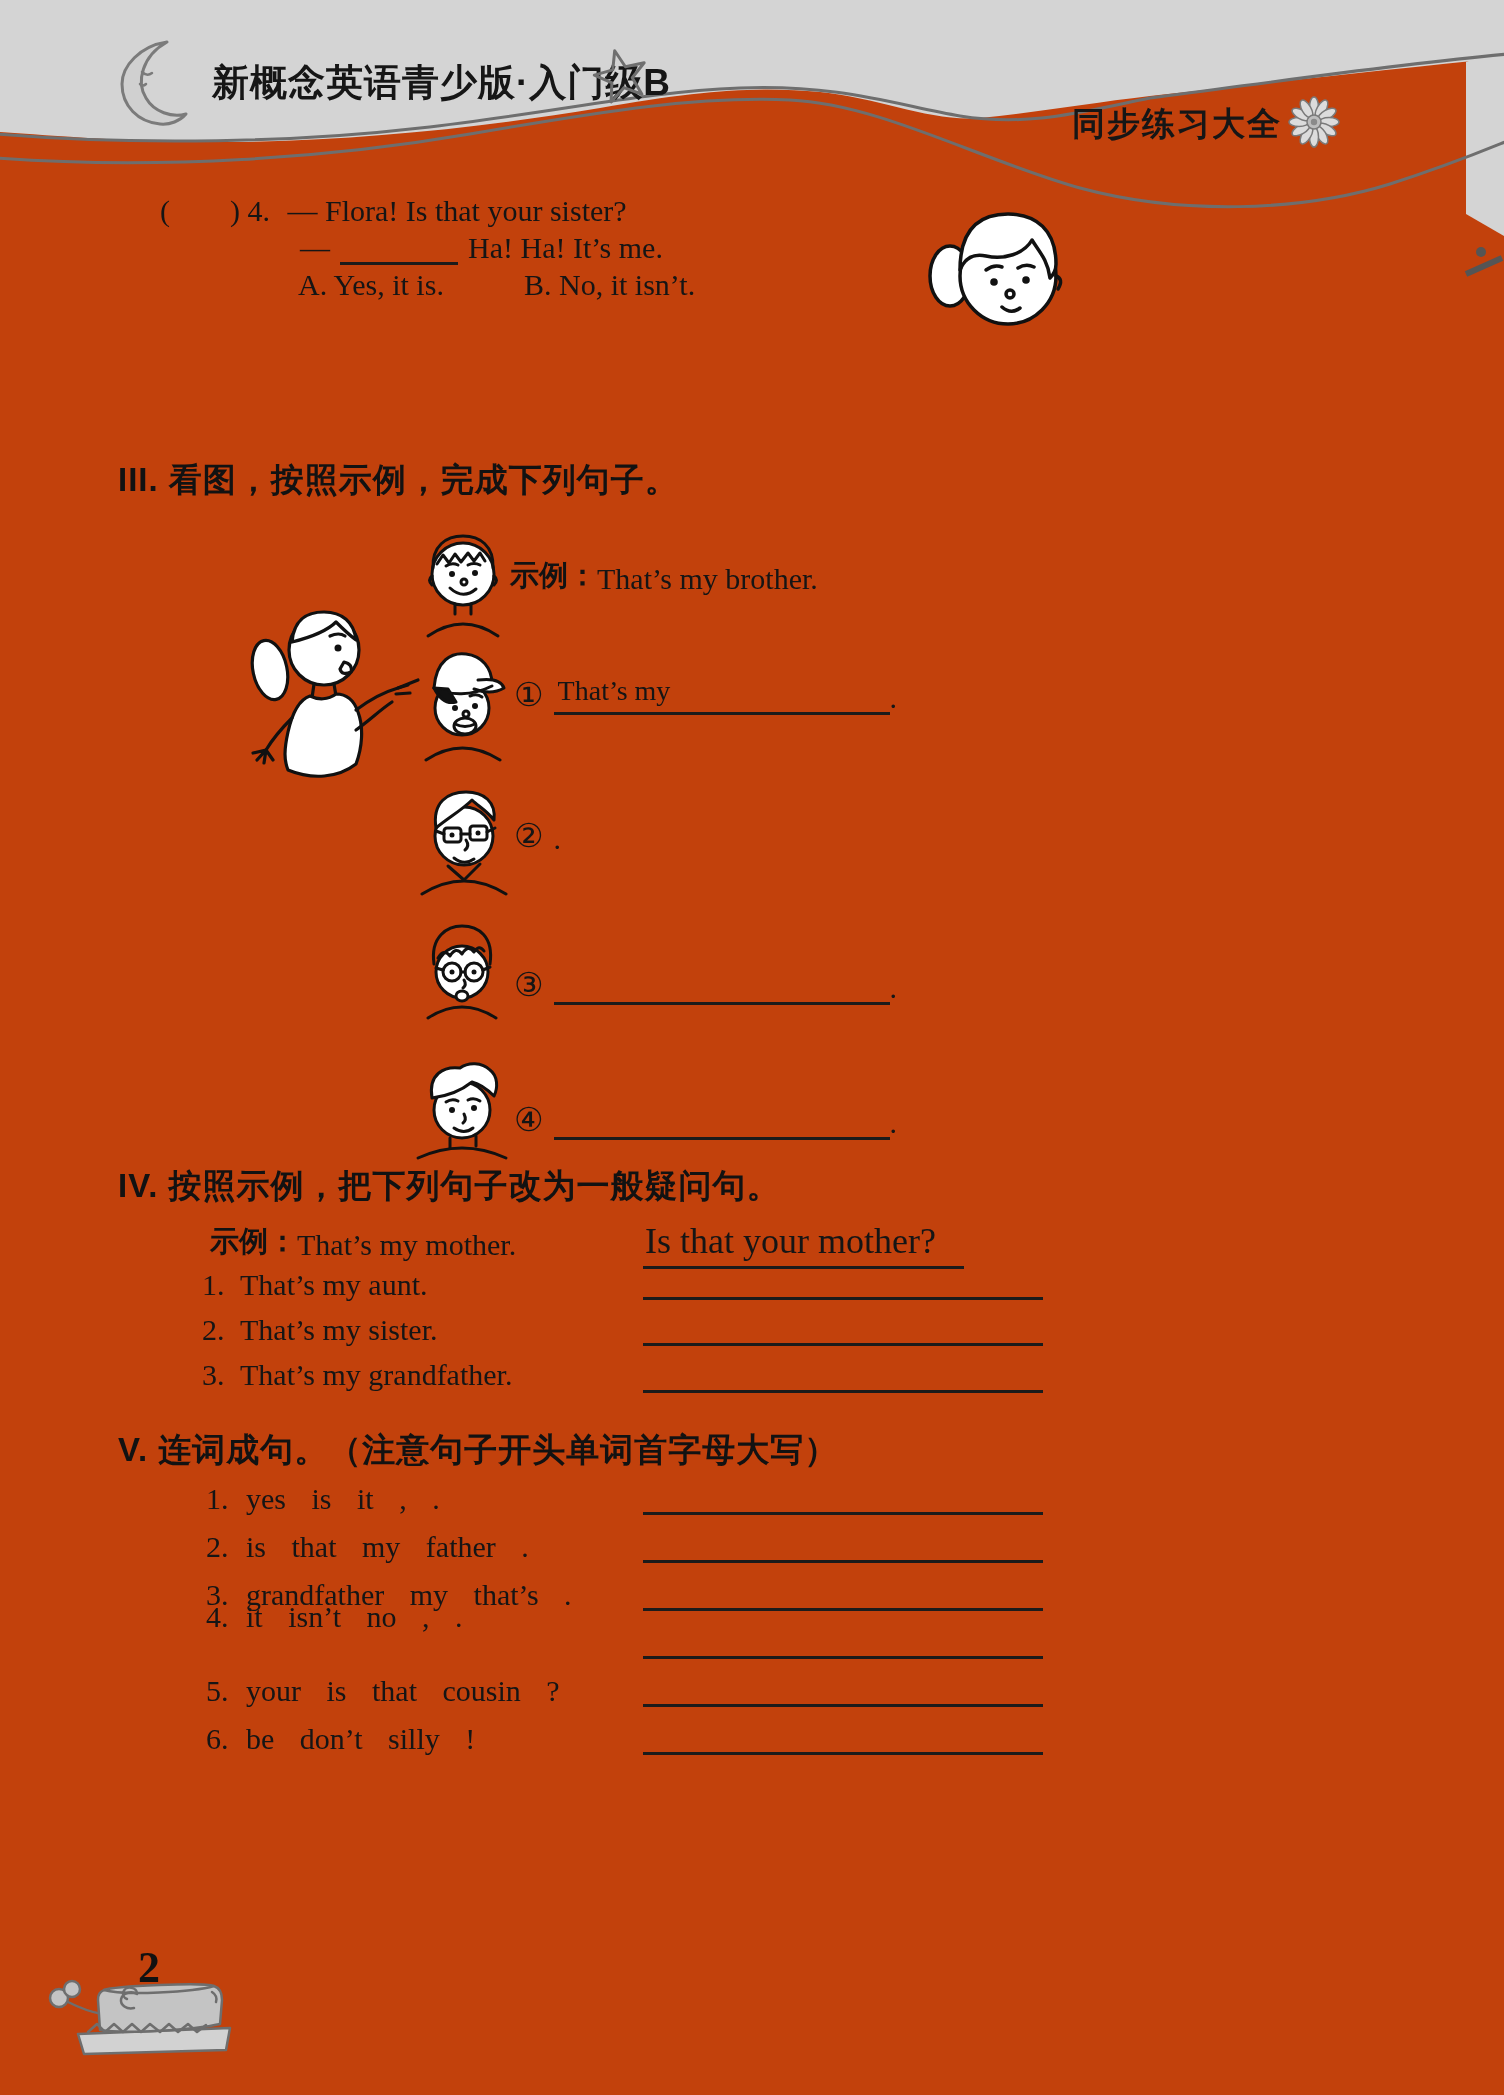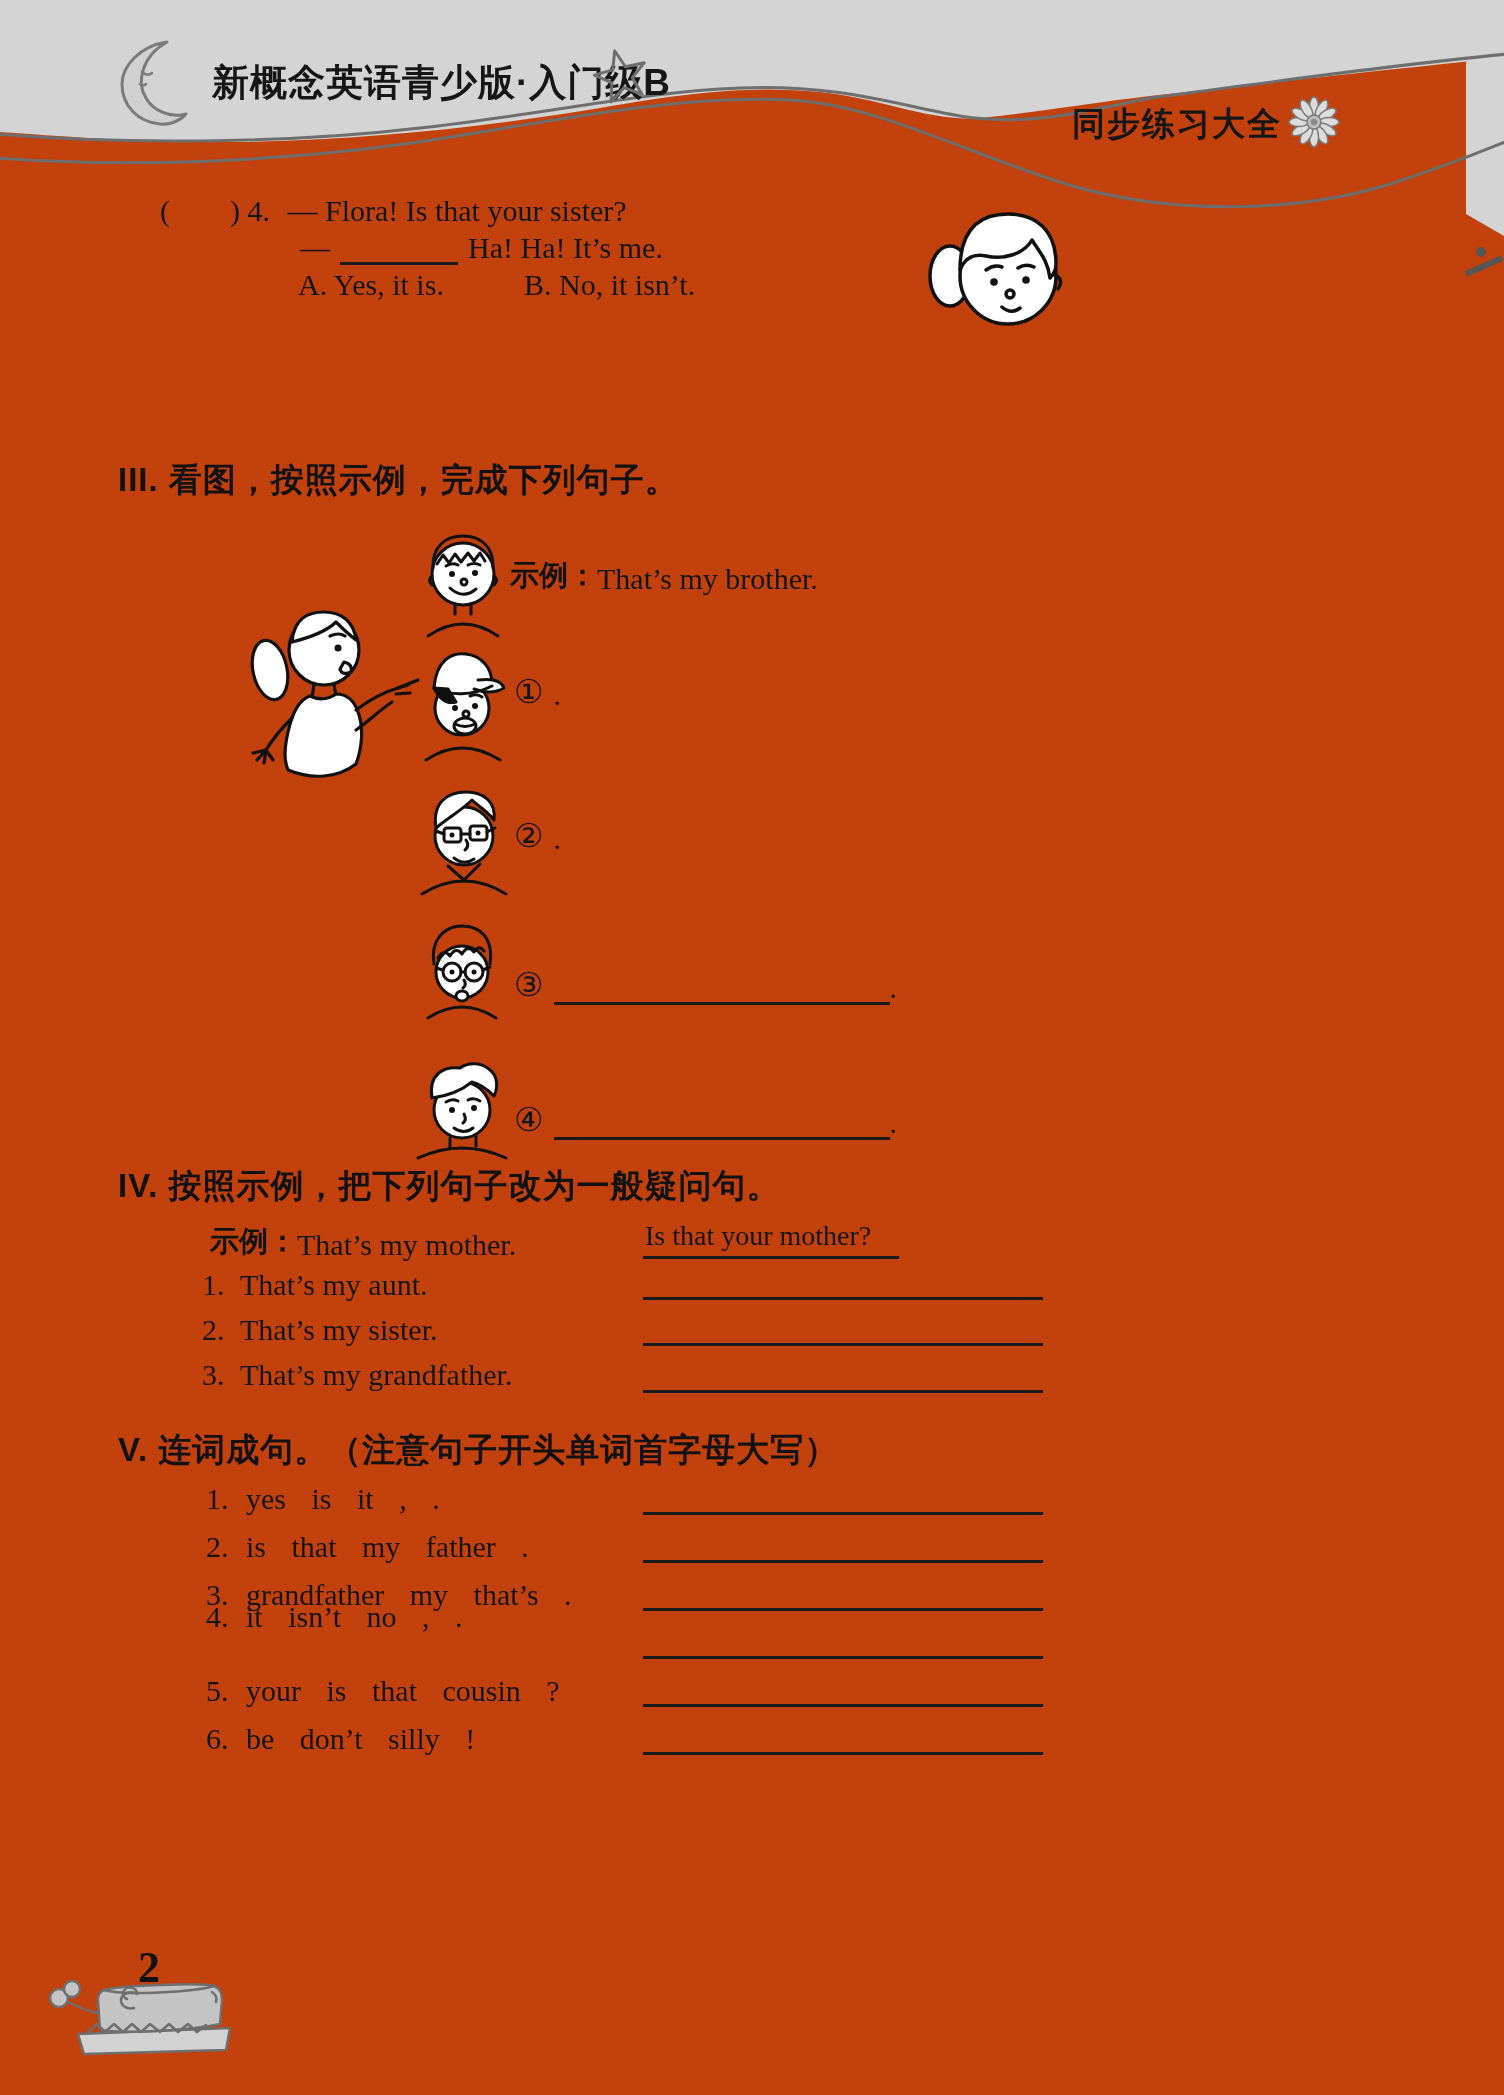--- a/index.html
+++ b/index.html
@@ -9,21 +9,21 @@
   .en{font-family:"Liberation Serif",serif;font-size:30px;color:#151515;}
   .cn-heading{font-family:"Liberation Sans",sans-serif;font-weight:bold;font-size:33px;color:#121212;letter-spacing:1px;}
   .cn-label{font-family:"Liberation Sans",sans-serif;font-weight:bold;font-size:29px;color:#121212;}
   .pre{white-space:pre;}
   .row{position:absolute;display:flex;align-items:flex-end;}
   .blank{display:inline-block;border-bottom:3px solid #1b1b1b;}
   .blank-inline{display:inline-block;width:118px;height:24px;border-bottom:3px solid #1b1b1b;margin:0 10px;}
   .fill-blank{width:332px;height:40px;line-height:38px;font-family:"Liberation Serif",serif;font-size:28px;padding-left:4px;}
   .circ-num{font-family:"DejaVu Sans","Liberation Sans",sans-serif;font-size:33px;line-height:40px;margin-right:10px;color:#151515;}
   .ansline{position:absolute;width:400px;height:0;border-bottom:3px solid #1b1b1b;}
-  .ansbox{position:absolute;border-bottom:3px solid #1b1b1b;padding:0 28px 4px 2px;font-family:"Liberation Serif",serif;font-size:28px;}
+  .ansbox{position:absolute;border-bottom:3px solid #1b1b1b;padding:0 28px 4px 2px;font-family:"Liberation Serif",serif;font-size:36px;}
   .wide{word-spacing:0.6em;margin-left:10px;}
   .header-title{position:absolute;left:212px;top:58px;font-family:"Liberation Sans",sans-serif;
         font-weight:bold;font-size:37px;color:#161616;letter-spacing:1px;}
   .header-right{position:absolute;left:1072px;top:102px;font-family:"Liberation Sans",sans-serif;
         font-weight:bold;font-size:33px;color:#161616;letter-spacing:2px;}
   .pagenum{position:absolute;left:138px;top:1942px;font-family:"Liberation Serif",serif;
         font-weight:bold;font-size:44px;color:#111;z-index:3;}
   svg{display:block;}
 </style>
 </head>
@@ -151,20 +151,21 @@
         <circle cx="55" cy="64" r="3" fill="#111" stroke="none"></circle>
       <path d="M50,54 q7,-3 12,1" fill="none"></path>
       <circle cx="46" cy="72" r="3" fill="none"></circle>
       <ellipse cx="45" cy="84" rx="11" ry="8"></ellipse>
       <path d="M35,82 q10,5 20,0" fill="none"></path>
       <path d="M6,118 Q42,94 80,118" fill="none"></path>
     </g>
   </svg>
   <div class="row" style="left:514px;top:672px;">
     <span class="circ-num">①</span>
+    <span class="blank fill-blank">That’s my</span>
     <span class="en">.</span>
   </div>
 
   <svg class="abs" style="left:418px;top:782px;" width="92" height="114" viewBox="0 0 92 114">
     <g fill="#fff" stroke="#111" stroke-width="3" stroke-linecap="round" stroke-linejoin="round">
       <circle cx="46" cy="54" r="29"></circle>
       <path d="M18,46 C14,20 30,10 48,10 C66,10 78,20 76,38 C68,28 60,24 54,18 C44,28 30,36 18,46 Z"></path>
       <rect x="26" y="46" width="17" height="14" rx="3" fill="none"></rect>
       <rect x="52" y="44" width="17" height="14" rx="3" fill="none"></rect>
       <path d="M43,52 h9 M26,52 l-8,-3 M69,50 l8,-4" fill="none"></path>

